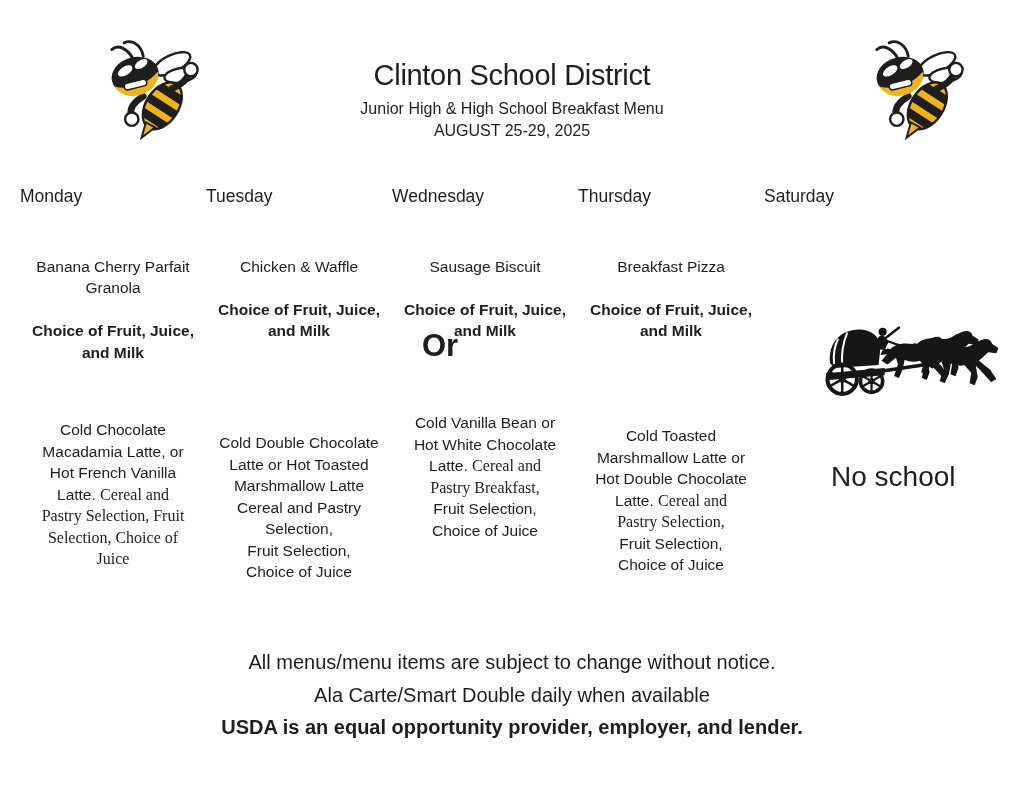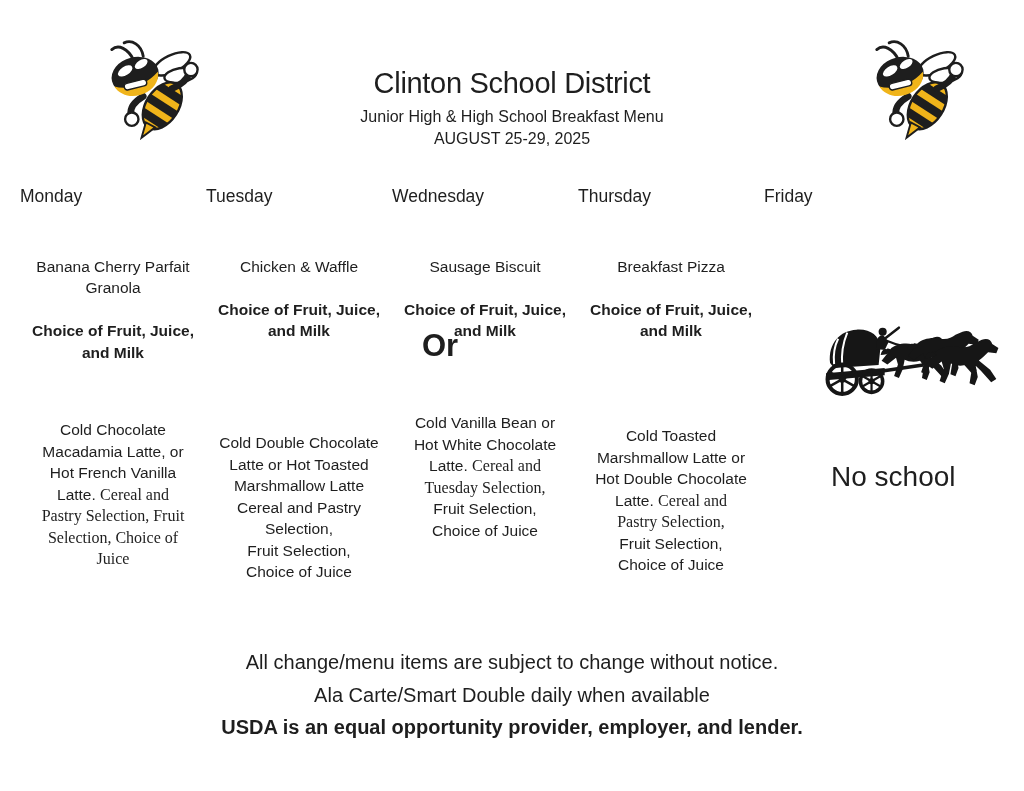--- a/index.html
+++ b/index.html
@@ -8,21 +8,21 @@
     font-family:"Liberation Sans",sans-serif;color:#1e1e1e;
   }
   .page{position:absolute;inset:0}
 
   
   .logo{position:absolute;width:124px;height:112px}
   .logo-left{left:86px;top:36px}
   .logo-right{left:851px;top:36px}
 
   
-  .hdr{position:absolute;left:0;top:68px;width:100%;text-align:center}
+  .hdr{position:absolute;left:0;top:60px;width:100%;text-align:center}
   .title{font-size:29px;font-weight:400;line-height:1.1;margin:0;letter-spacing:-0.3px}
   .subtitle{font-size:16px;margin-top:8px}
   .daterange{font-size:16px;margin-top:4px}
 
   
   .grid{position:absolute;left:20px;top:180px;width:930px;display:grid;
         grid-template-columns:repeat(5,186px);grid-template-rows:54px 96px 80px auto}
   .c1{grid-column:1}.c2{grid-column:2}.c3{grid-column:3}.c4{grid-column:4}.c5{grid-column:5}
   .r1{grid-row:1}.r2{grid-row:2}.r3{grid-row:3}.r4{grid-row:4}
   .day-label{text-align:left;font-size:17.5px;padding-top:6px}
@@ -145,21 +145,21 @@
     <div class="subtitle">Junior High &amp; High School Breakfast Menu</div>
     <div class="daterange">AUGUST 25-29, 2025</div>
   </div>
 
   <div class="grid">
 
     <div class="day-label r1 c1">Monday</div>
     <div class="day-label r1 c2">Tuesday</div>
     <div class="day-label r1 c3">Wednesday</div>
     <div class="day-label r1 c4">Thursday</div>
-    <div class="day-label r1 c5">Friday</div>
+    <div class="day-label r1 c5">Saturday</div>
 
     <div class="cell r2 c1">
       <div class="entree">Banana Cherry Parfait
 Granola</div>
       <div class="desc">Choice of Fruit, Juice,
 and Milk</div>
     </div>
     <div class="cell r2 c2">
       <div class="entree">Chicken &amp; Waffle</div>
       <div class="desc">Choice of Fruit, Juice,
@@ -188,38 +188,38 @@
     <div class="cell alt alt-1 r4 c2"><span class="sans">Cold Double Chocolate
 Latte or Hot Toasted
 Marshmallow Latte
 Cereal and Pastry
 Selection,
 Fruit Selection,
 Choice of Juice</span><span class="serif"></span><span class="sans"></span></div>
     <div class="cell alt alt-2 r4 c3"><span class="sans">Cold Vanilla Bean or
 Hot White Chocolate
 Latte. </span><span class="serif">Cereal and
-Tuesday Selection,</span><span class="sans">
+Pastry Breakfast,</span><span class="sans">
 Fruit Selection,
 Choice of Juice</span></div>
     <div class="cell alt alt-3 r4 c4"><span class="sans">Cold Toasted
 Marshmallow Latte or
 Hot Double Chocolate
 Latte. </span><span class="serif">Cereal and
 Pastry Selection,</span><span class="sans">
 Fruit Selection,
 Choice of Juice</span></div>
   </div>
 
   <div class="or">Or</div>
 
   <svg class="wagon" viewBox="0 0 174 80">
       <use href="#wagon"></use>
     </svg>
   <div class="no-school">No school</div>
 
   <div class="ftr">
-    <div>All change/menu items are subject to change without notice.</div>
+    <div>All menus/menu items are subject to change without notice.</div>
     <div>Ala Carte/Smart Double daily when available</div>
     <div class="bold">USDA is an equal opportunity provider, employer, and lender.</div>
   </div>
 
 </div>
 
 </body></html>

